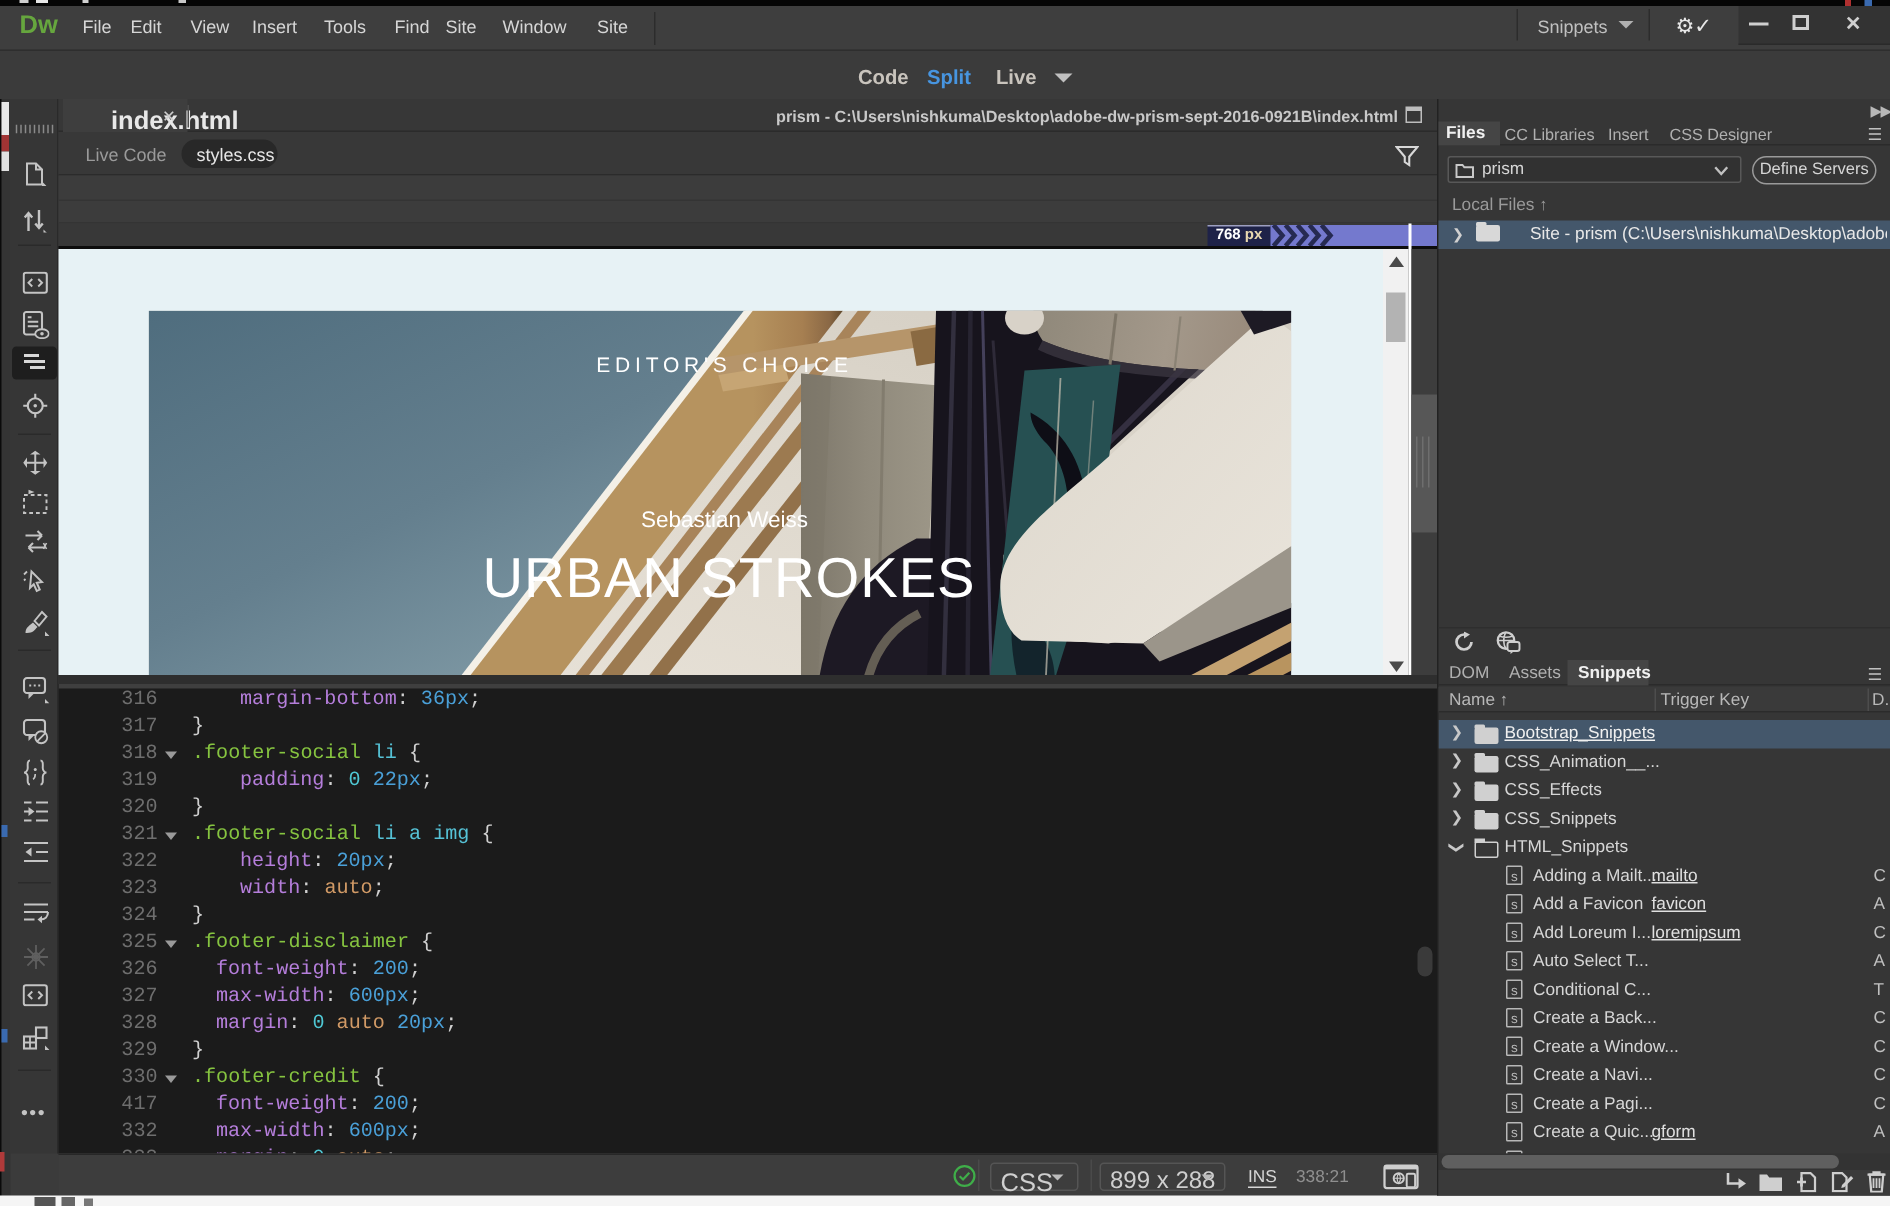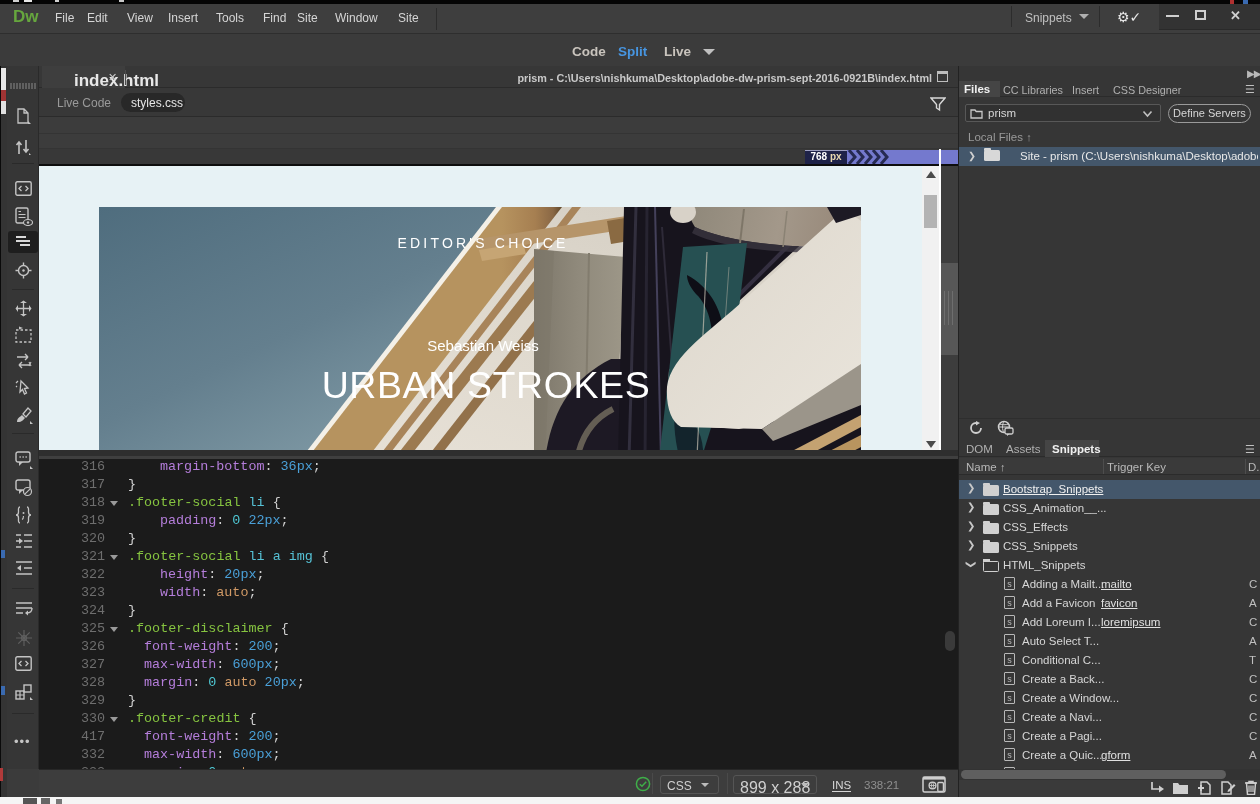--- a/index.html
+++ b/index.html
@@ -390,21 +390,21 @@
 </style>
 <div class="abs" style="left:945px;top:631px;width:10px;height:20px;background:#3a3a3a;border-radius:5px;"></div>
 
 <div id="statusbar" class="abs" style="left:39px;top:769px;width:919px;height:28px;background:#3d3d3d;border-top:1px solid #272727;">
 <svg style="position:absolute;left:596px;top:6px;" width="16" height="16" viewBox="0 0 16 16">
       <circle cx="8" cy="8" r="6.6" fill="none" stroke="#3fae49" stroke-width="1.5"></circle>
       <path d="M4.8 8.2 L7 10.3 L11.2 5.8" fill="none" stroke="#3fae49" stroke-width="1.5"></path>
     </svg>
 <div style="position:absolute;left:613px;top:3px;width:1px;height:21px;background:#4a4a4a;"></div>
 <div style="position:absolute;left:621px;top:5px;width:59px;height:19px;border:1px solid #555;border-radius:3px;"></div>
-<div style="position:absolute;left:628px;top:9px;font-size:12px;color:#cfcfcf;">CSS</div>
+<div style="position:absolute;left:628px;top:9px;font-size:17px;color:#cfcfcf;">CSS</div>
 <div style="position:absolute;left:662px;top:13px;width:0;height:0;border-left:4px solid transparent;border-right:4px solid transparent;border-top:4px solid #bbb;"></div>
 <div style="position:absolute;left:688px;top:3px;width:1px;height:21px;background:#4a4a4a;"></div>
 <div style="position:absolute;left:694px;top:5px;width:84px;height:19px;border:1px solid #555;border-radius:3px;"></div>
 <div style="position:absolute;left:701px;top:9px;font-size:16px;color:#cfcfcf;">899 x 288</div>
 <div style="position:absolute;left:762px;top:13px;width:0;height:0;border-left:4px solid transparent;border-right:4px solid transparent;border-top:4px solid #bbb;"></div>
 <div style="position:absolute;left:793px;top:9px;font-size:11.5px;color:#d6d6d6;border-bottom:1px solid #d6d6d6;">INS</div>
 <div style="position:absolute;left:825px;top:9px;font-size:11.5px;color:#8f8f8f;">338:21</div>
 <svg style="position:absolute;left:883px;top:6px;" width="26" height="18" viewBox="0 0 26 18">
       <rect x="1" y="1" width="22" height="15" rx="1.5" fill="none" stroke="#cfcfcf" stroke-width="1.5"></rect>
       <rect x="1" y="1" width="22" height="2.6" fill="#cfcfcf"></rect>

